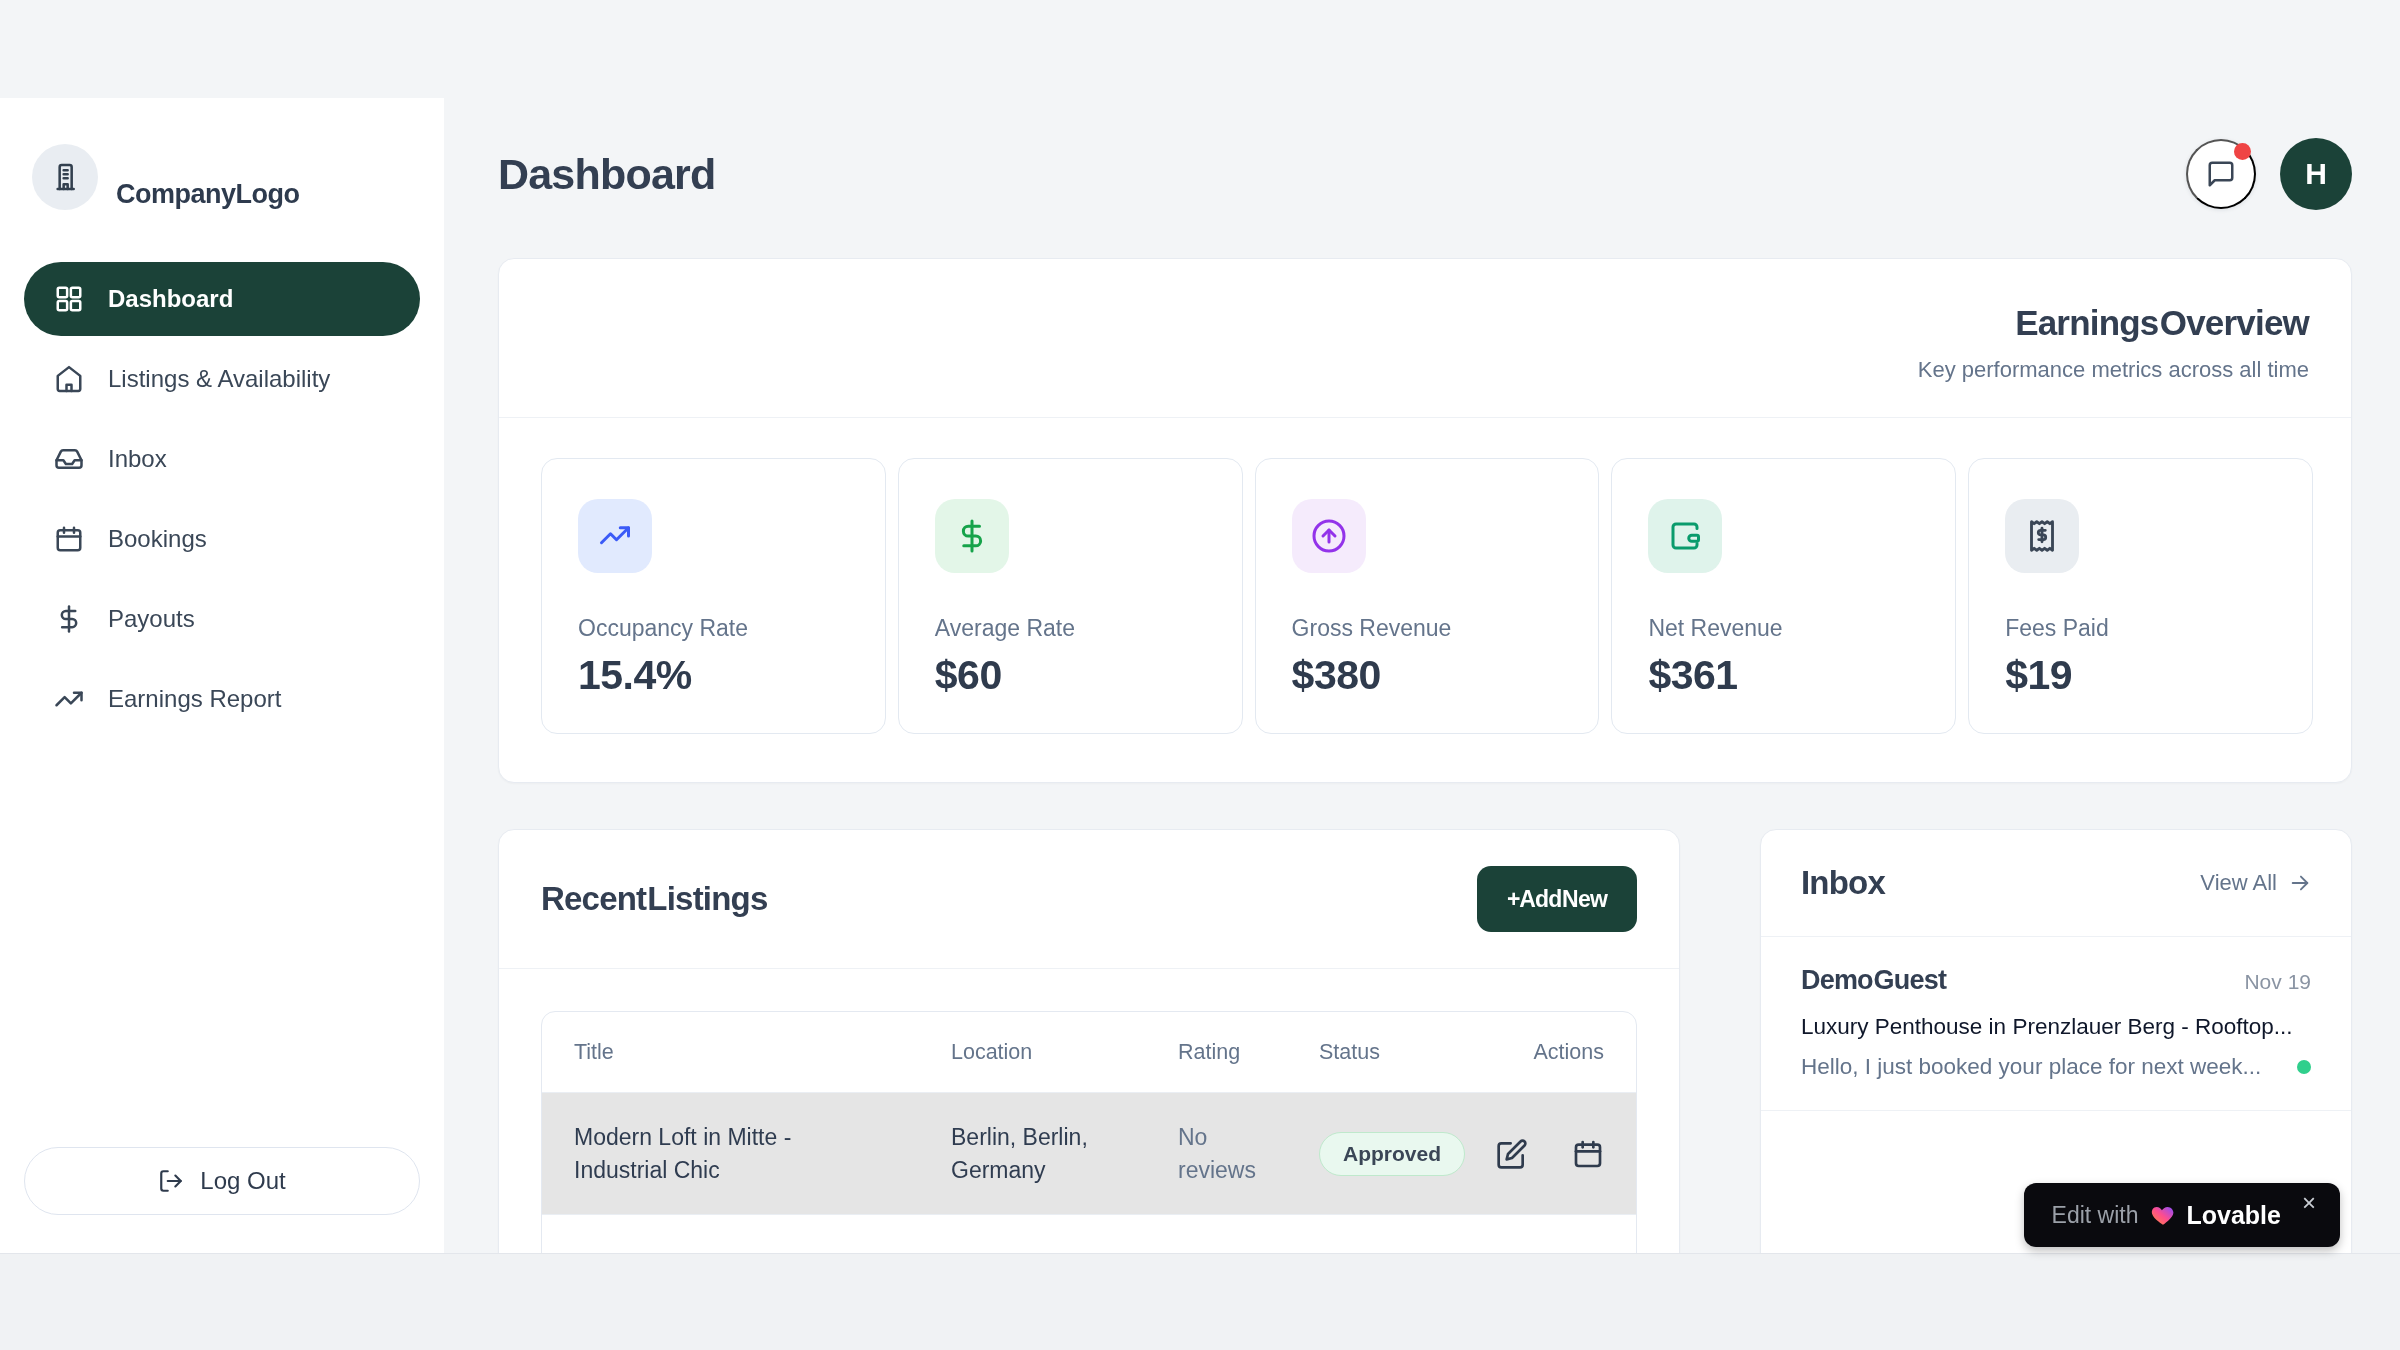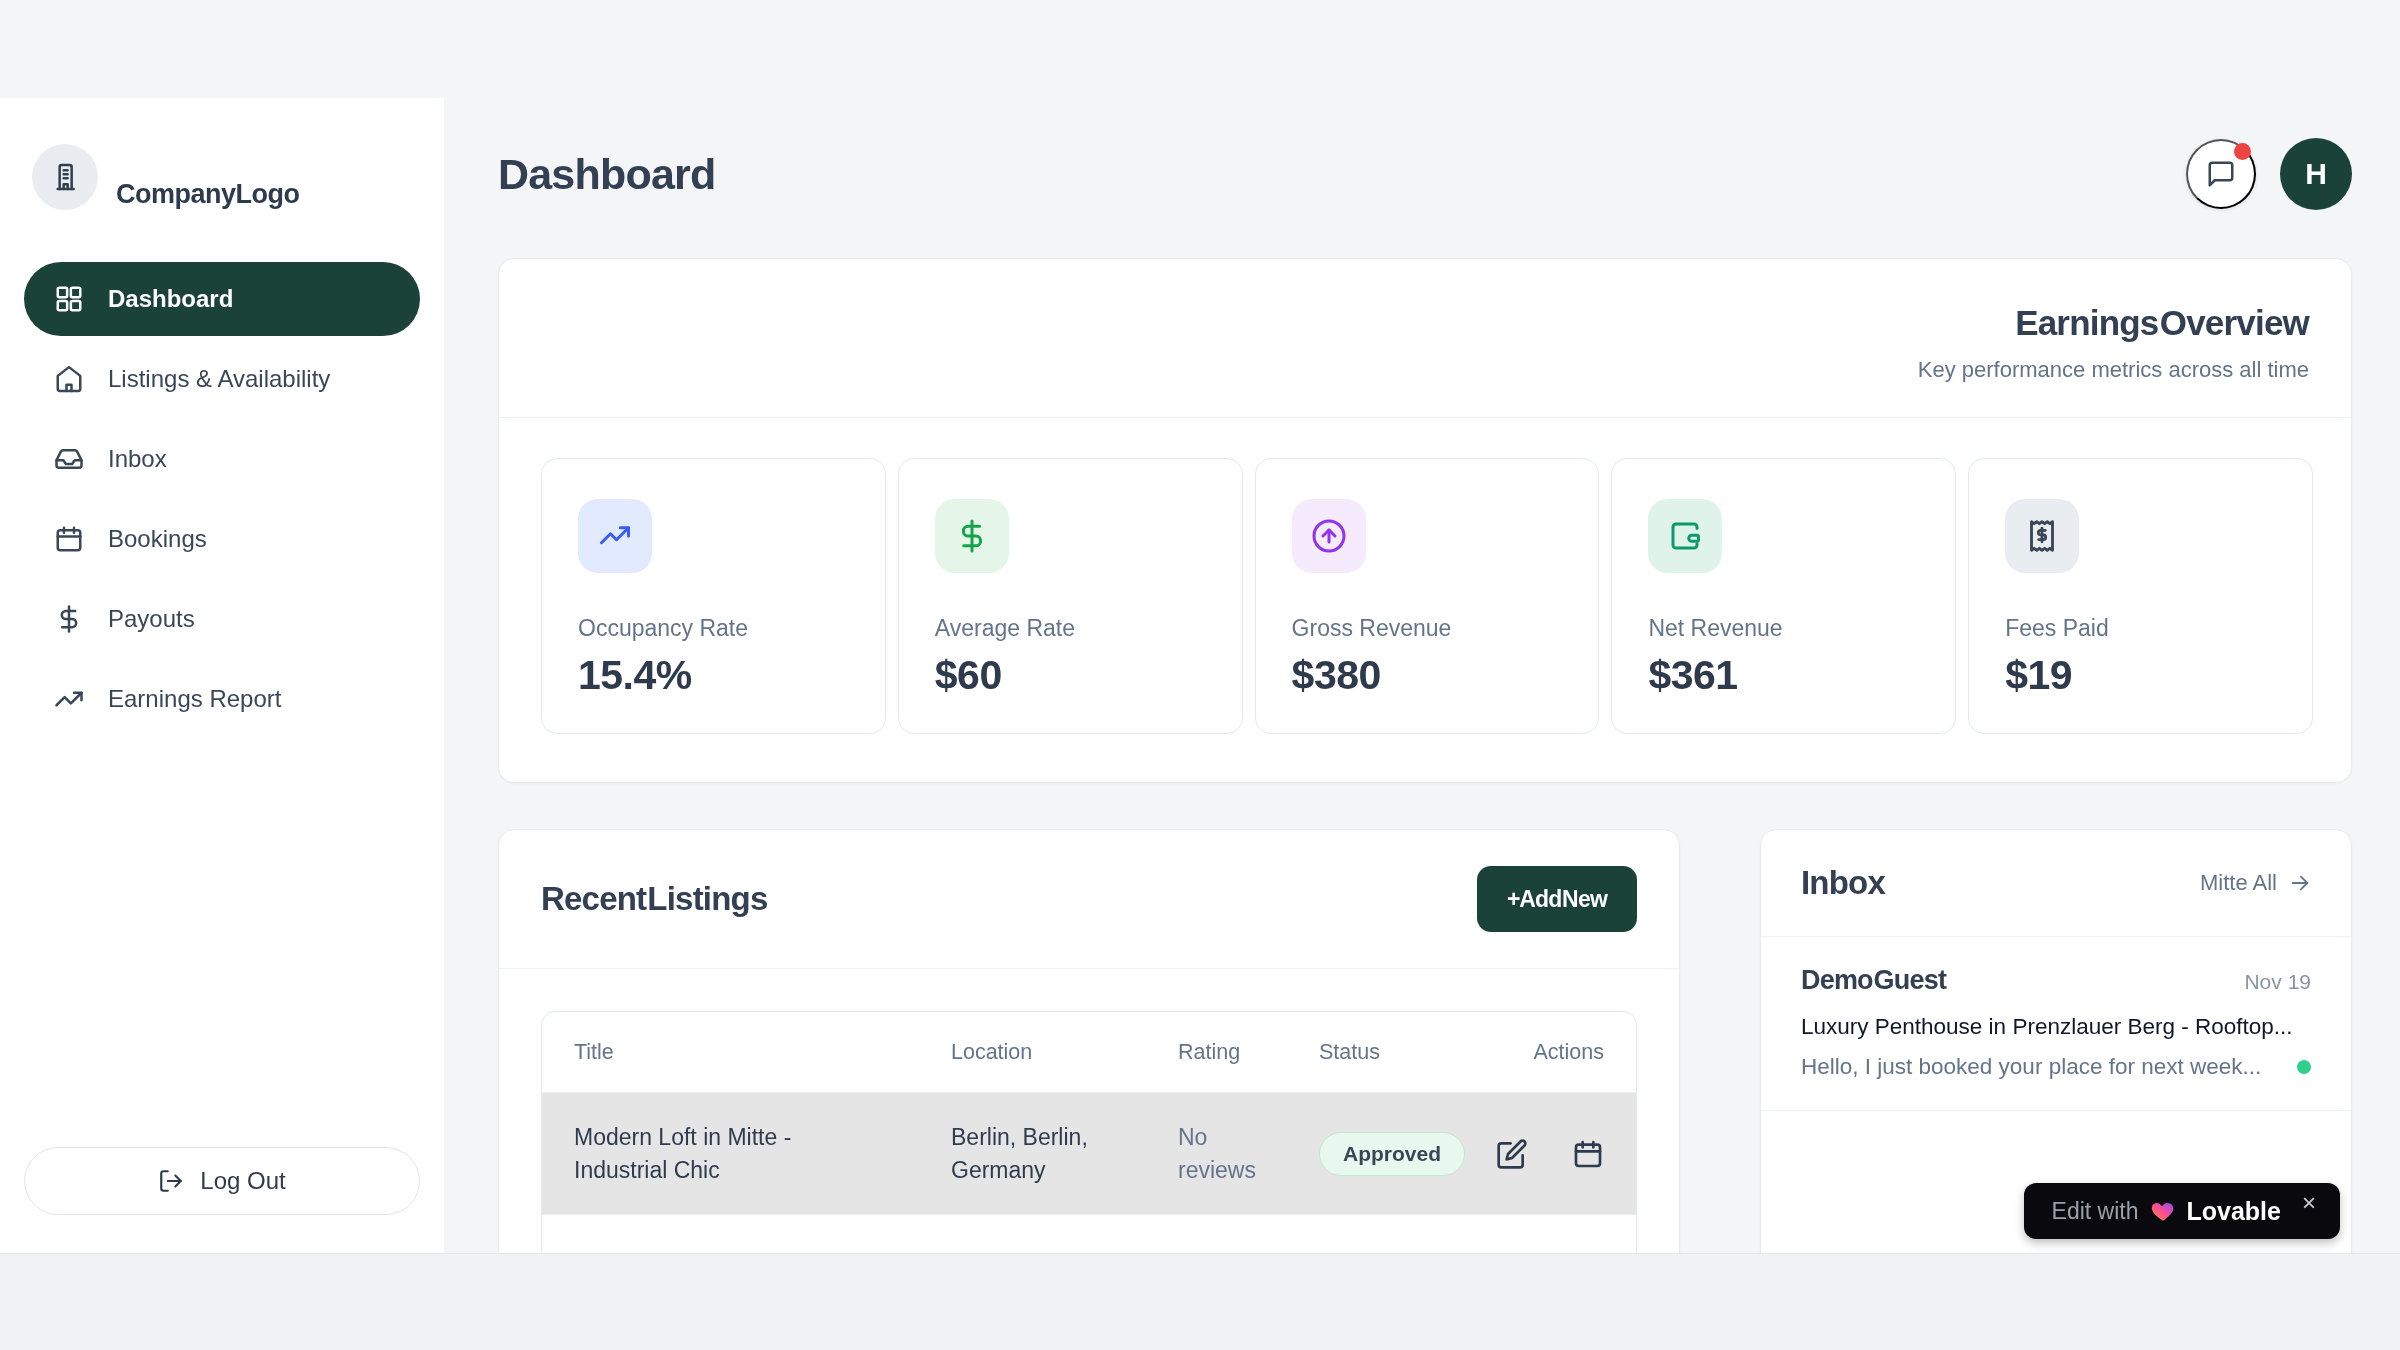--- a/index.html
+++ b/index.html
@@ -118,21 +118,21 @@
   .msg-top { display:flex; justify-content:space-between; align-items:baseline; }
   .msg-sender { font-size:27px; }
   .msg-date { font-size:21px; color:#8A94A3; }
   .msg-subject { font-size:22.5px; color:#0f172a; margin-top:18px; white-space:nowrap; overflow:hidden; }
   .msg-preview-row { display:flex; justify-content:space-between; align-items:center; margin-top:14px; }
   .msg-preview { font-size:22.5px; color:#64748B; white-space:nowrap; overflow:hidden; }
   .unread-dot { width:14px; height:14px; border-radius:50%; flex:none; margin-left:12px; }
 
   
   .lovable-badge {
-    position:absolute; top:1183px; right:60px; height:56px; z-index:10;
+    position:absolute; top:1183px; right:60px; height:64px; z-index:10;
     background:#0A0A0E; border-radius:12px; display:flex; align-items:center;
     padding:0 24px 0 28px; gap:11px; box-shadow:0 4px 10px rgba(0,0,0,0.25);
   }
   .lovable-prefix { color:#9BA0A8; font-size:23px; }
   .lovable-brand { color:#FFFFFF; font-size:25px; font-weight:700; }
   .lovable-close { color:#C9CDD3; font-size:24px; line-height:1; align-self:flex-start; margin:8px 0 0 10px; cursor:pointer; }
 </style>
 </head>
 <body>
 
@@ -366,21 +366,21 @@
 
           <div class="t-next"></div>
         </div>
       </div>
     </section>
 
     <section class="card inbox-card">
       <div class="inbox-head">
         <h2 class="inbox-title display">Inbox</h2>
         <button class="view-all">
-          <span>Mitte All</span>
+          <span>View All</span>
           <span>
             <svg width="22" height="22" viewBox="0 0 24 24" fill="none" stroke="currentColor" stroke-width="2" stroke-linecap="round" stroke-linejoin="round">
               <line x1="4" y1="12" x2="20" y2="12"></line>
                 <polyline points="13 5 20 12 13 19"></polyline>
             </svg>
           </span>
         </button>
       </div>
       <div class="divider"></div>
 

